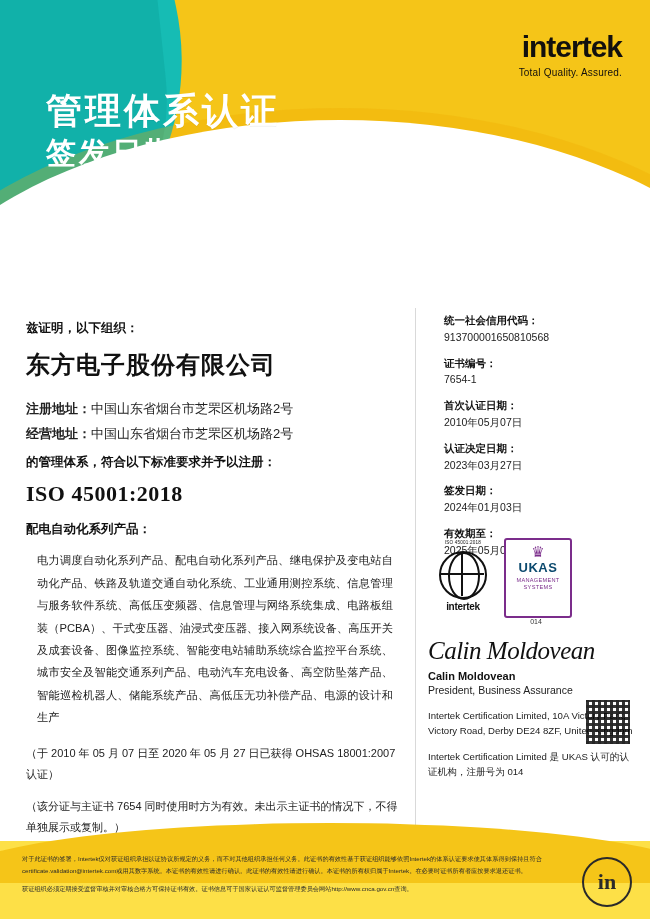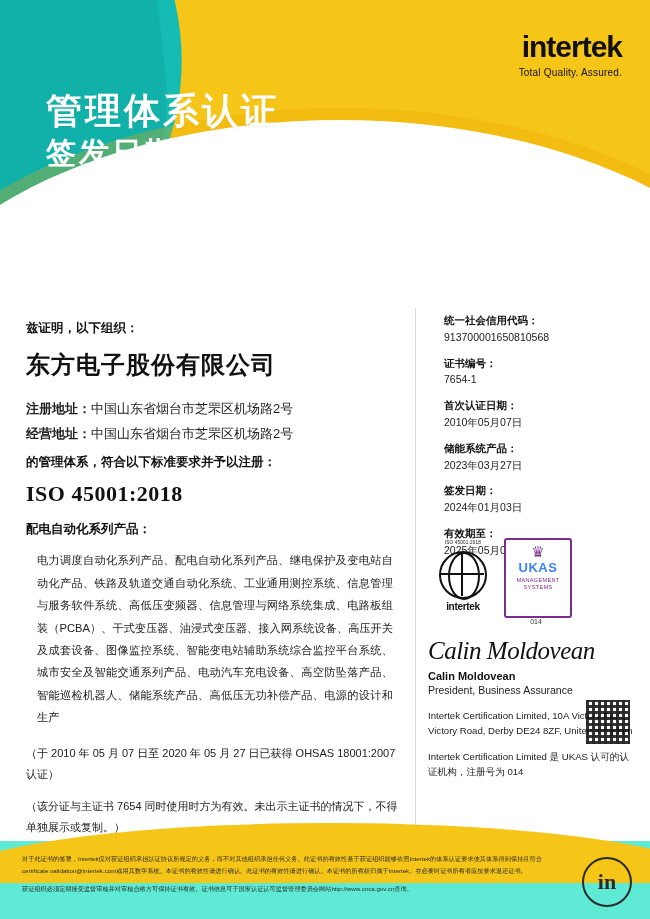--- a/index.html
+++ b/index.html
@@ -124,21 +124,21 @@
   }
   .mark-ukas{
     position:absolute;left:76px;top:0;width:64px;height:76px;
     border:2px solid #7b2d8b;border-radius:3px;background:#fff;
     text-align:center;
   }
   .ukas-crown{
     font-size:15px;color:#7b2d8b;line-height:1;margin-top:4px;
   }
   .ukas-name{
-    font-size:13px;font-weight:bold;color:#3b82f6;letter-spacing:.5px;margin-top:1px;
+    font-size:13px;font-weight:bold;color:#0c4a6e;letter-spacing:.5px;margin-top:1px;
   }
   .ukas-sub{
     font-size:5.6px;color:#7b2d8b;line-height:1.25;margin-top:2px;letter-spacing:.3px;
   }
   .ukas-num{
     font-size:7px;color:#333;text-align:center;margin-top:2px;
   }
   .mark-globe{
     position:absolute;left:0px;top:2px;width:70px;height:72px;text-align:center;
   }
@@ -190,21 +190,21 @@
     background:
       repeating-linear-gradient(90deg,#111 0 3px,#fff 3px 6px),
       repeating-linear-gradient(0deg,#111 0 3px,#fff 3px 6px);
     background-blend-mode:multiply;
     opacity:.85;
   }
 
   
   .footer{
     position:absolute;left:0;bottom:0;width:650px;height:78px;
-    background:#5eead4;
+    background:#fde047;
   }
   .footer-wave{
     position:absolute;left:-60px;top:-18px;width:780px;height:60px;
     background:#f5c518;border-radius:50% 50% 0 0/100% 100% 0 0;
   }
   .footer-text{
     position:absolute;left:22px;top:12px;width:520px;
     font-size:6.2px;color:#2a2a2a;line-height:1.9;text-align:justify;
   }
   .footer-logo{
@@ -270,21 +270,21 @@
       </div>
       <div class="meta-item">
         <div class="meta-label">证书编号：</div>
         <div class="meta-value">7654-1</div>
       </div>
       <div class="meta-item">
         <div class="meta-label">首次认证日期：</div>
         <div class="meta-value">2010年05月07日</div>
       </div>
       <div class="meta-item">
-        <div class="meta-label">储能系统产品：</div>
+        <div class="meta-label">认证决定日期：</div>
         <div class="meta-value">2023年03月27日</div>
       </div>
       <div class="meta-item">
         <div class="meta-label">签发日期：</div>
         <div class="meta-value">2024年01月03日</div>
       </div>
       <div class="meta-item">
         <div class="meta-label">有效期至：</div>
         <div class="meta-value">2025年05月01日</div>
       </div>

